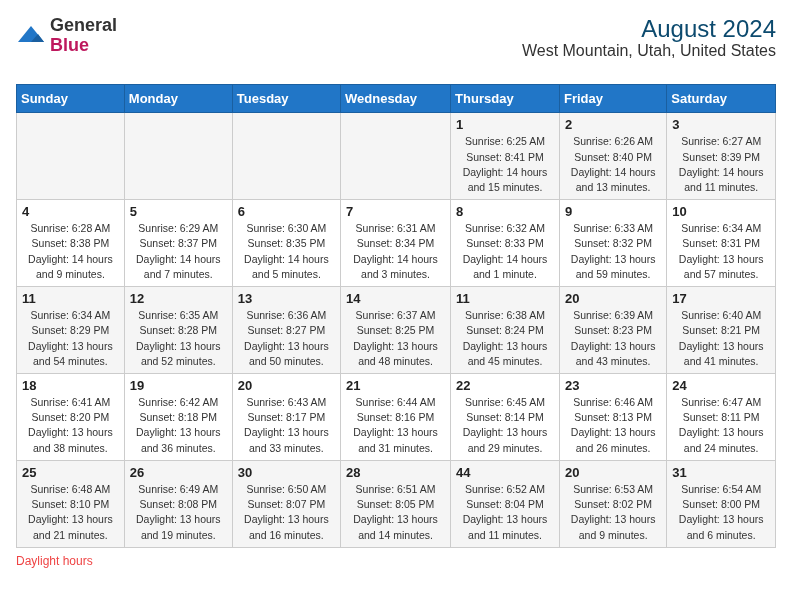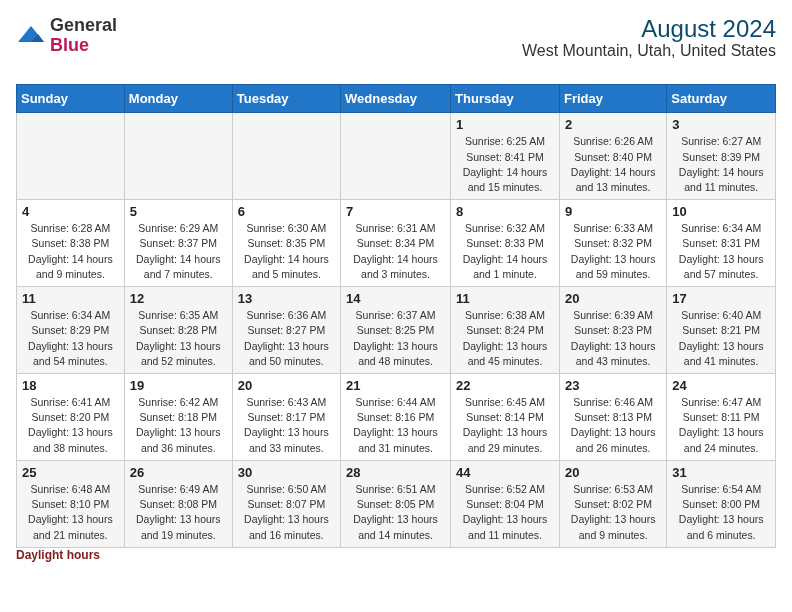--- a/index.html
+++ b/index.html
@@ -81,23 +81,23 @@
       display: block;
       margin-bottom: 2px;
     }
     .day-detail {
       color: #333;
       font-size: 10.5px;
       line-height: 1.45;
       text-align: center;
     }
     .footer-note {
+      margin-top: 6px;
       font-size: 12px;
-      color: #7f1d1d;
-      font-weight: bold;
+      color: #ef4444;
     }
   </style>
 </head>
 <body>
 
 <div class="header-section">
   <div class="logo-area">
     <svg class="logo-icon" viewBox="0 0 30 24">
       <polygon points="15,2 28,18 2,18" fill="#2176c7"></polygon>
       <polygon points="22,10 28,18 15,18" fill="#1a5fa0"></polygon>

